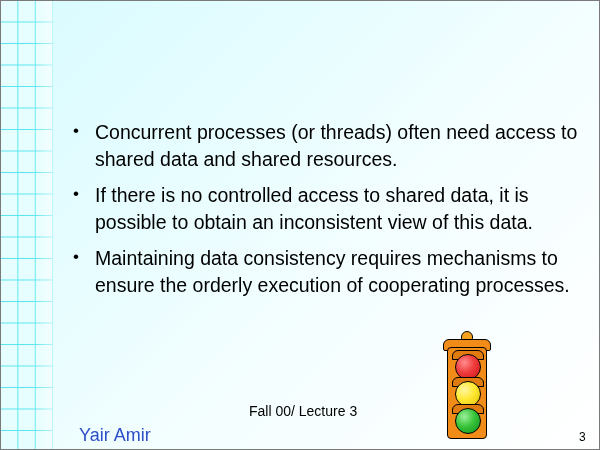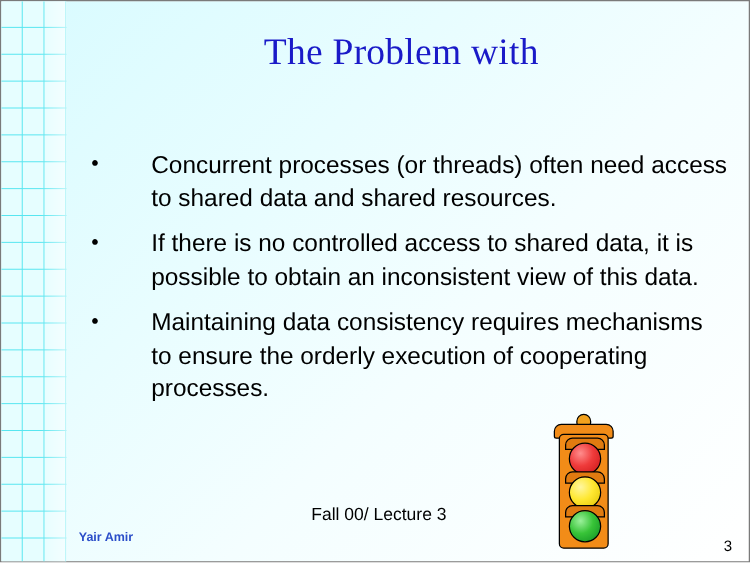--- a/index.html
+++ b/index.html
@@ -80,21 +80,20 @@
   }
   .body-list li .bullet {
     position: absolute;
     left: 6px;
     top: 0;
     font-size: 17px;
     line-height: 1.38;
   }
   .body-list li .txt {
     display: block;
-    margin-left: 26px;
   }
 
   
   .traffic-light {
     position: absolute;
     left: 432px;
     top: 330px;
     width: 66px;
     height: 108px;
   }
@@ -147,25 +146,24 @@
   }
   .lamp.red { top: 6px; background: radial-gradient(circle at 35% 32%, #ff8d8d 0%, #ef3b3b 45%, #c81414 100%); }
   .lamp.yellow { top: 33px; background: radial-gradient(circle at 35% 32%, #fff6a0 0%, #ffe832 45%, #e0bf00 100%); }
   .lamp.green { top: 60px; background: radial-gradient(circle at 35% 32%, #9bf09b 0%, #38c438 45%, #0e8c22 100%); }
   .tl-visor.v1 { top: 2px; }
   .tl-visor.v2 { top: 29px; }
   .tl-visor.v3 { top: 56px; }
 
   .footer-left {
     position: absolute;
-    left: 62px;
+    left: 78px;
     top: 424px;
-    font-size: 10px;
+    font-size: 18px;
     color: #2b4ec9;
-    font-weight: bold;
   }
   .footer-center {
     position: absolute;
     left: 248px;
     top: 402px;
     font-size: 14px;
     color: #000000;
   }
   .footer-page {
     position: absolute;
@@ -177,21 +175,20 @@
 </style>
 </head>
 <body>
 
 <div class="slide">
 
   <div class="grid-band"></div>
   <div class="grid-band-fade"></div>
 
   <div class="title">
-    <span class="line">The Problem with</span>
   </div>
 
   <ul class="body-list">
     <li>
       <span class="bullet">•</span>
       <span class="txt">Concurrent processes (or threads) often need access to shared data and shared resources.</span>
     </li>
     <li>
       <span class="bullet">•</span>
       <span class="txt">If there is no controlled access to shared data, it is possible to obtain an inconsistent view of this data.</span>

